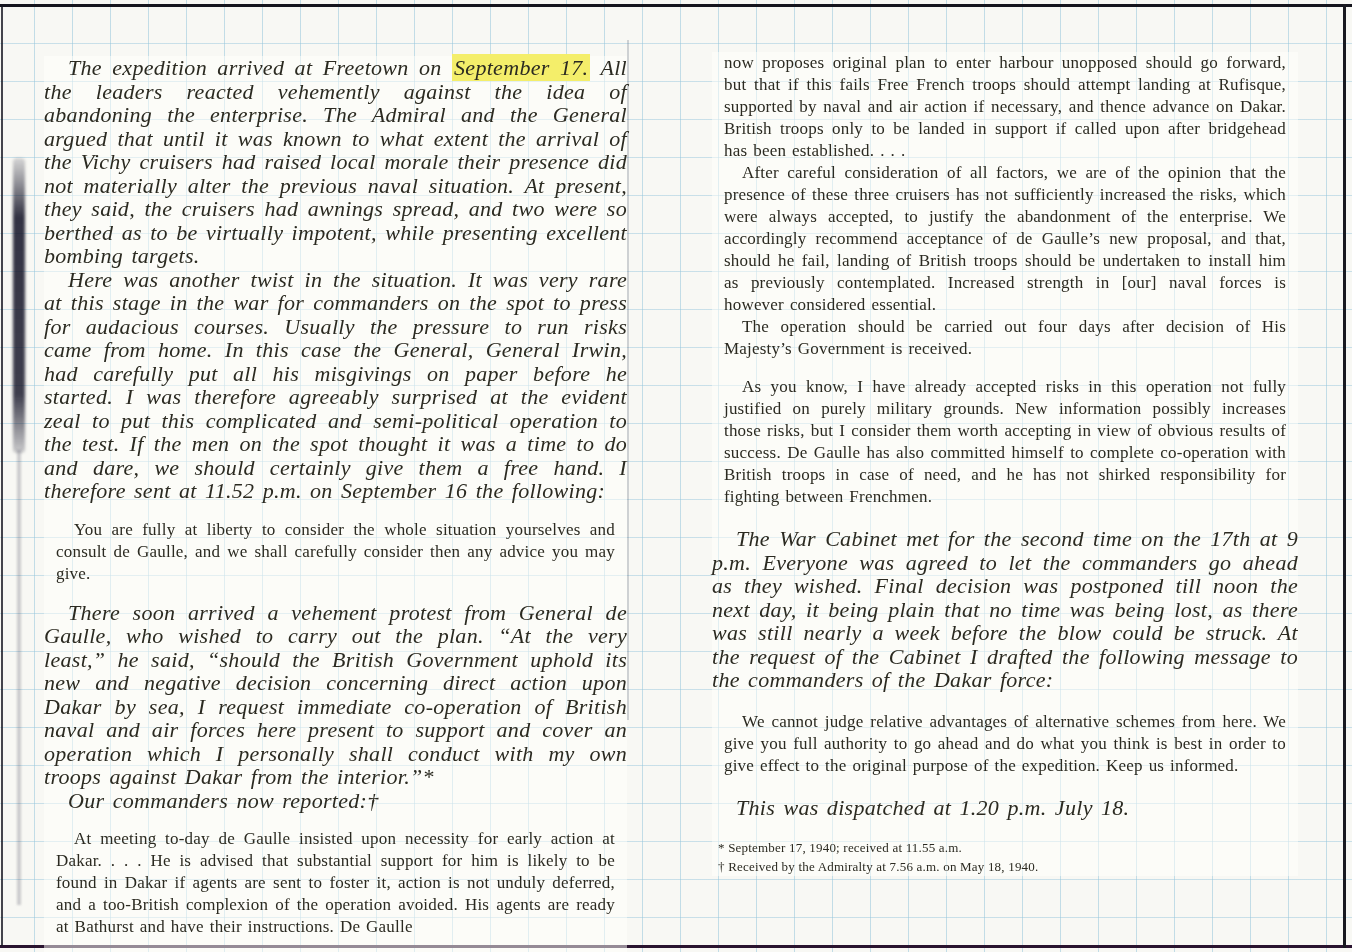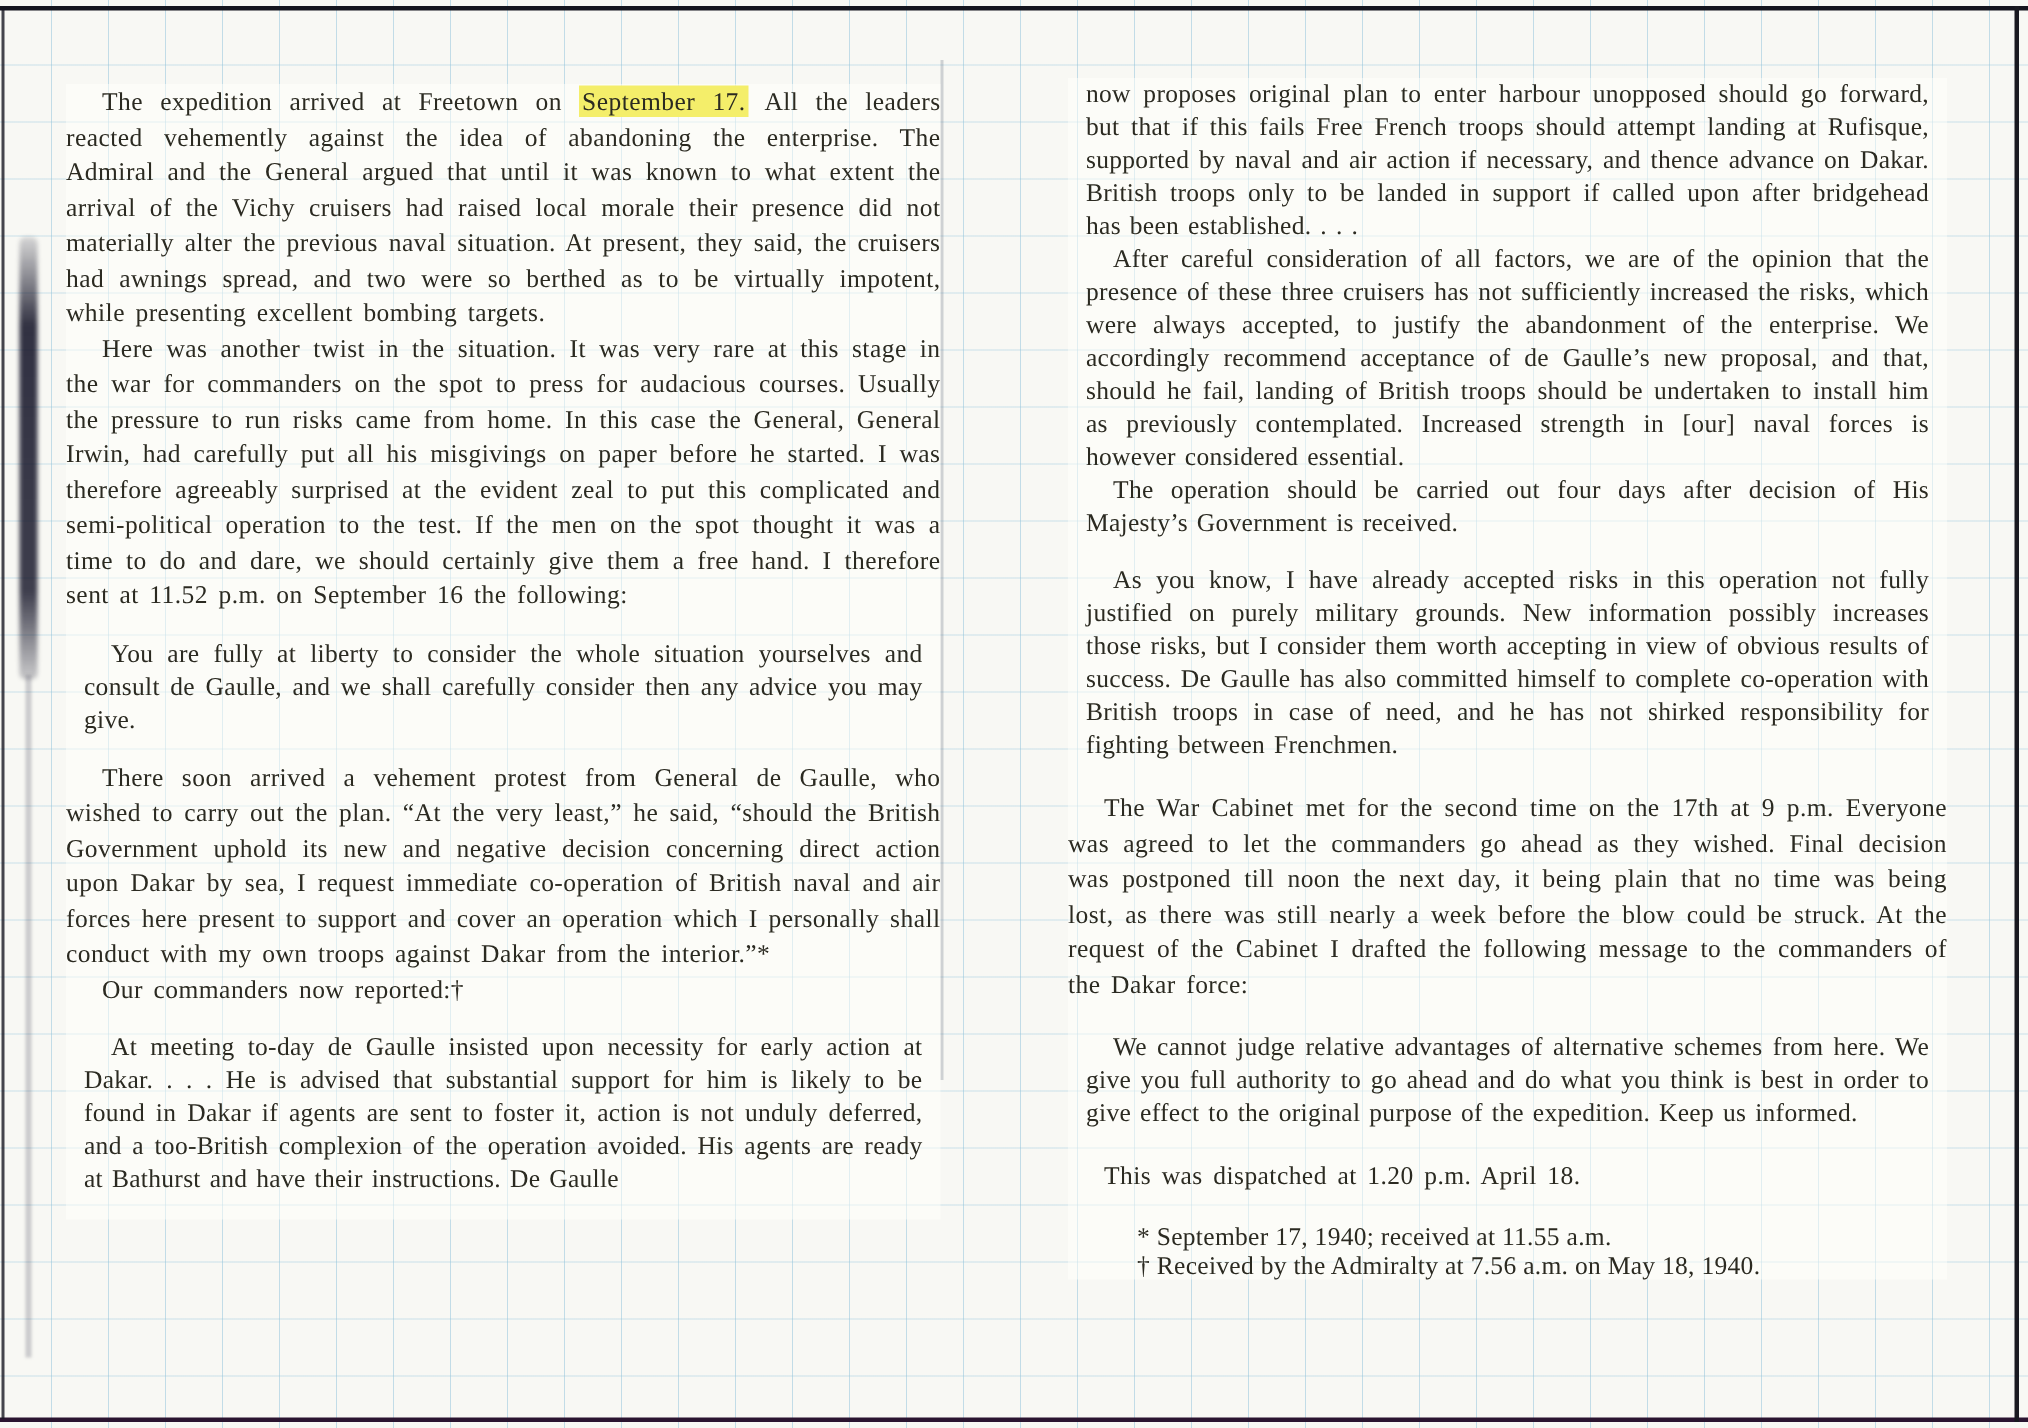--- a/index.html
+++ b/index.html
@@ -40,23 +40,24 @@
   }
   .col {
     position: absolute;
     background: rgba(255,255,252,0.5);
     text-align: justify;
   }
   .col-left  { left:44px;  top:56px; width:583px;  }
   .col-right { left:712px; top:52px; width:586px; }
   .body-text {
     margin: 0;
-    font-size: 17px; line-height: 23.5px;
+    font-size: 22px; line-height: 23.5px;
     letter-spacing: 0.3px; word-spacing: 2.5px;
     text-indent: 24px;
+    font-style: italic;
   }
   .quote-text {
     margin: 16px 12px;
     font-size: 17px; line-height: 22px;
     letter-spacing: 0.2px; word-spacing: 1.5px;
     text-indent: 18px;
   }
   .quote-text.continuation { text-indent: 0; margin-top: 0; }
   .quote-text.no-gap { margin-top: -16px; }
   .standalone { margin: 19px 0; }
@@ -64,23 +65,23 @@
     background: #f4ee6a;
     color: inherit;
     padding: 1px 2px;
   }
   .footnotes {
     margin-top: 16px;
     padding-left: 6px;
   }
   .footnote {
     margin: 0;
-    font-size: 17px; line-height: 19px;
+    font-size: 13px; line-height: 19px;
     letter-spacing: 0.2px;
-    text-align: left; text-indent: 0; padding-left: 40px;
+    text-align: left; text-indent: 0;
   }
 </style>
 </head>
 <body>
 
 <div class="grid-overlay"></div>
 <div class="border-top"></div>
 <div class="border-bottom"></div>
 <div class="border-right"></div>
 <div class="border-left"></div>
@@ -97,18 +98,18 @@
   <p class="quote-text">At meeting to-day de Gaulle insisted upon necessity for early action at Dakar. . . . He is advised that substantial support for him is likely to be found in Dakar if agents are sent to foster it, action is not unduly deferred, and a too-British complexion of the operation avoided.  His agents are ready at Bathurst and have their instructions.  De Gaulle</p>
 </div>
 
 <div class="col col-right">
   <p class="quote-text continuation">now proposes original plan to enter harbour unopposed should go forward, but that if this fails Free French troops should attempt landing at Rufisque, supported by naval and air action if necessary, and thence advance on Dakar.  British troops only to be landed in support if called upon after bridgehead has been established. . . .</p>
   <p class="quote-text no-gap">After careful consideration of all factors, we are of the opinion that the presence of these three cruisers has not sufficiently increased the risks, which were always accepted, to justify the abandonment of the enterprise.  We accordingly recommend acceptance of de Gaulle’s new proposal, and that, should he fail, landing of British troops should be undertaken to install him as previously contemplated.  Increased strength in [our] naval forces is however considered essential.</p>
   <p class="quote-text no-gap">The operation should be carried out four days after decision of His Majesty’s Government is received.</p>
   <p class="quote-text">As you know, I have already accepted risks in this operation not fully justified on purely military grounds.  New information possibly increases those risks, but I consider them worth accepting in view of obvious results of success.  De Gaulle has also committed himself to complete co-operation with British troops in case of need, and he has not shirked responsibility for fighting between Frenchmen.</p>
   <p class="body-text standalone">The War Cabinet met for the second time on the 17th at 9 p.m.  Everyone was agreed to let the commanders go ahead as they wished.  Final decision was postponed till noon the next day, it being plain that no time was being lost, as there was still nearly a week before the blow could be struck.  At the request of the Cabinet I drafted the following message to the commanders of the Dakar force:</p>
   <p class="quote-text">We cannot judge relative advantages of alternative schemes from here.  We give you full authority to go ahead and do what you think is best in order to give effect to the original purpose of the expedition. Keep us informed.</p>
-  <p class="body-text standalone">This was dispatched at 1.20 p.m. April 18.</p>
+  <p class="body-text standalone">This was dispatched at 1.20 p.m. July 18.</p>
   <div class="footnotes">
     <p class="footnote">* September 17, 1940; received at 11.55 a.m.</p>
     <p class="footnote">† Received by the Admiralty at 7.56 a.m. on May 18, 1940.</p>
   </div>
 </div>
 
 </body></html>

